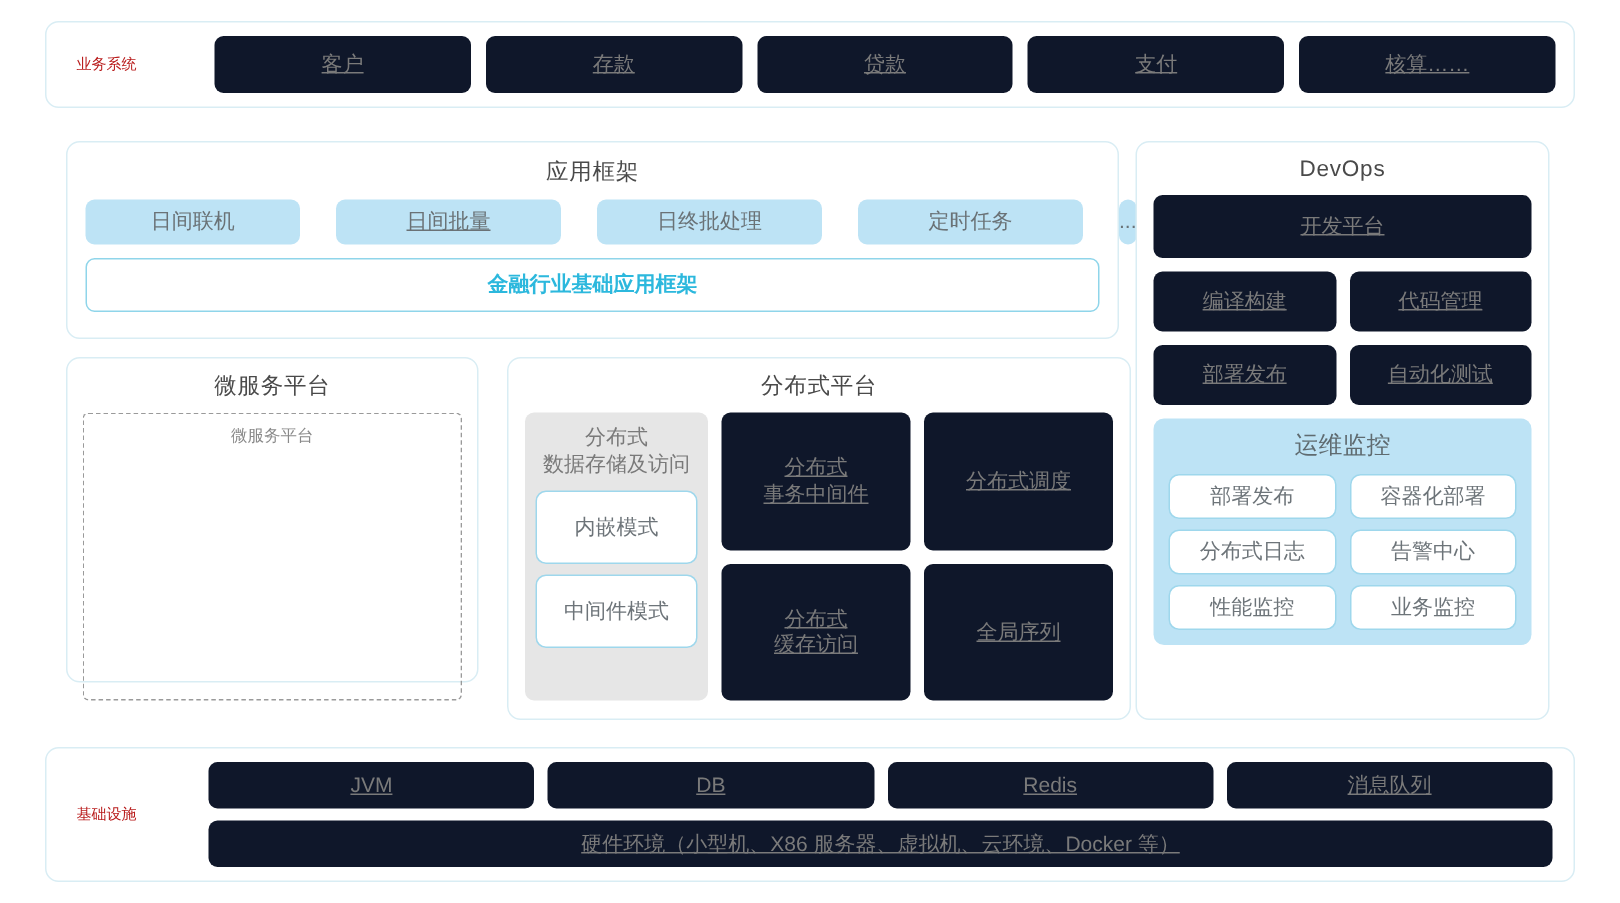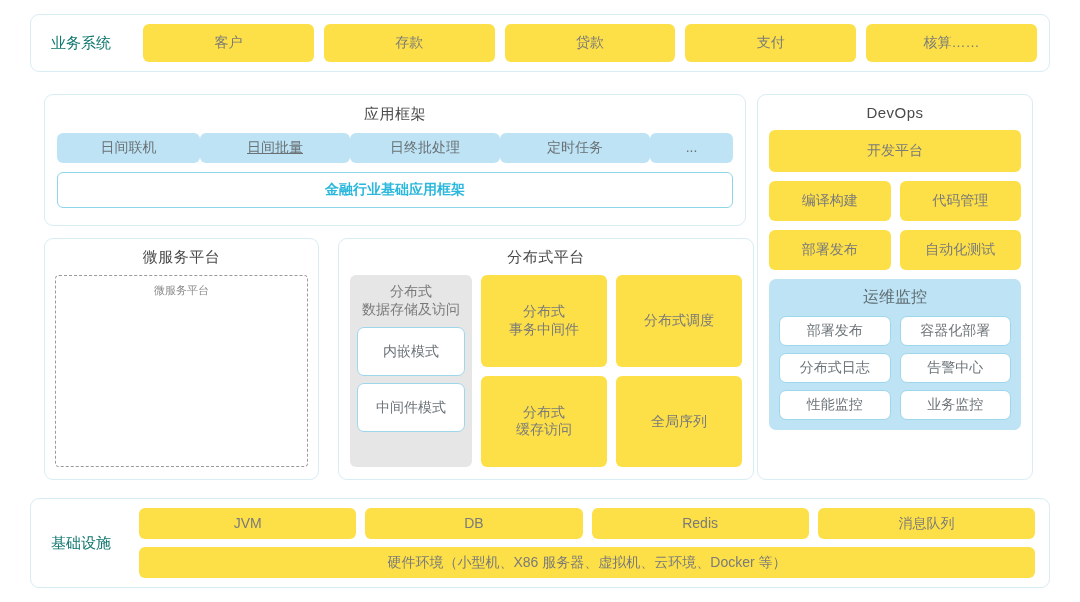--- a/index.html
+++ b/index.html
@@ -26,32 +26,32 @@
 
   
   .chip {
     display: flex; align-items: center; justify-content: center;
     text-align: center;
     border-radius: 6px;
     color: #7a7a7a;
     font-size: 14px;
     line-height: 1.25;
   }
-  .chip.grey { background: #fde047; }
+  .chip.grey { background: #0f172a; text-decoration: underline; }
   .chip.blue { background: #bde3f5; color: #6a7276; }
   .chip.white-blue {
     background: #ffffff;
     border: 1px solid #9ed7ec;
     border-radius: 7px;
     color: #6d7479;
   }
 
   .row-label {
-    color: #0f766e;
-    font-size: 15px;
+    color: #b91c1c;
+    font-size: 10px;
     display: flex; align-items: center;
   }
 
   
   .biz-bar {
     position: absolute; left: 30px; top: 14px;
     width: 1020px; height: 58px;
     display: flex; align-items: center;
     padding: 0 12px 0 20px;
     gap: 10px;
@@ -59,41 +59,41 @@
   .biz-bar .row-label { width: 82px; flex: 0 0 82px; }
   .biz-bar .chip { flex: 1 1 0; height: 38px; }
 
   
   .app-frame {
     position: absolute; left: 44px; top: 94px;
     width: 702px; height: 132px;
     padding: 10px 12px 12px 12px;
   }
   .app-frame .panel-title { margin-bottom: 9px; }
-  .af-chips { display: flex; gap: 0; margin-bottom: 9px; }
+  .af-chips { display: flex; gap: 24px; margin-bottom: 9px; }
   .af-chips .chip { height: 30px; }
   .af-chips .chip:nth-child(1) { flex: 0 0 143px; }
   .af-chips .chip:nth-child(2) { flex: 0 0 150px; text-decoration: underline; }
   .af-chips .chip:nth-child(3) { flex: 0 0 150px; }
   .af-chips .chip:nth-child(4) { flex: 0 0 150px; }
   .af-chips .chip:nth-child(5) { flex: 1 1 auto; }
   .af-base {
     height: 36px;
     border: 1px solid #8fd5ea;
     border-radius: 6px;
     display: flex; align-items: center; justify-content: center;
     color: #2cb8dd;
     font-size: 14px;
     font-weight: bold;
   }
 
   
   .ms-panel {
     position: absolute; left: 44px; top: 238px;
-    width: 275px; height: 242px;
+    width: 275px; height: 217px;
     padding: 9px 10px 10px 10px;
   }
   .ms-panel > .panel-title { margin-bottom: 8px; }
   .ms-inner {
     border: 1px dashed #9a9a9a;
     border-radius: 4px;
     height: 192px;
     padding: 7px 8px 8px 8px;
   }
   .ms-inner-title {

